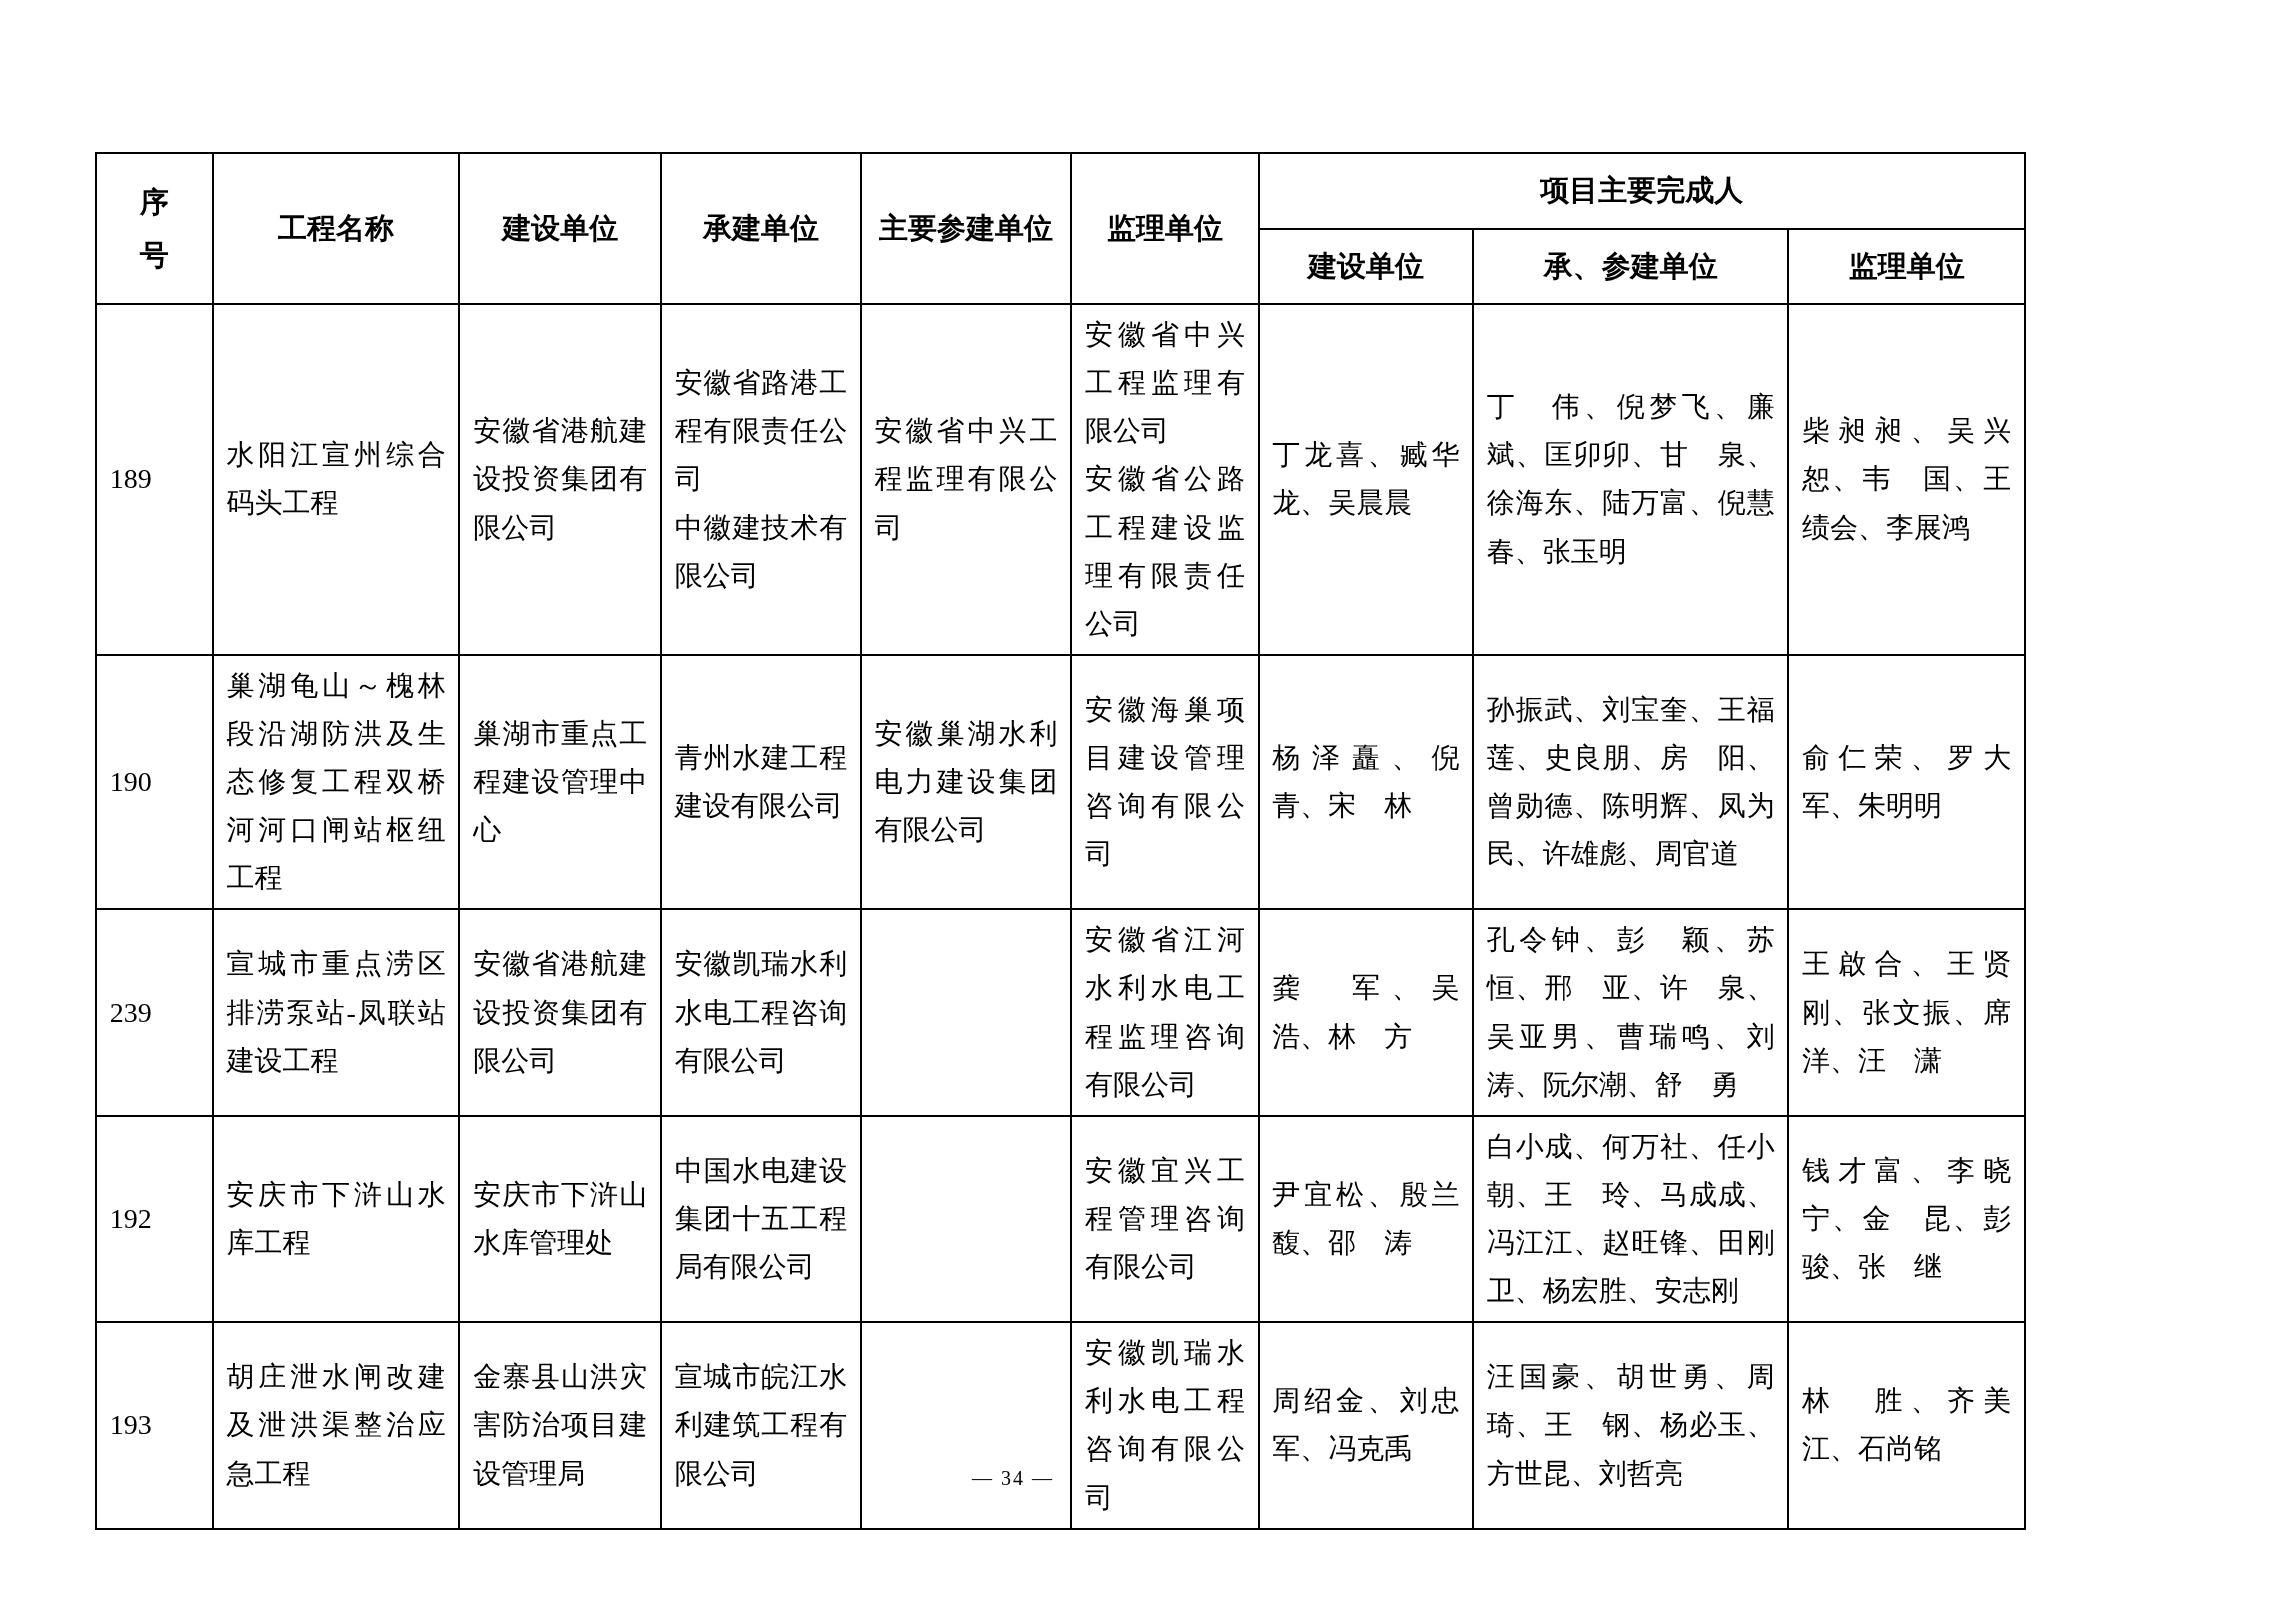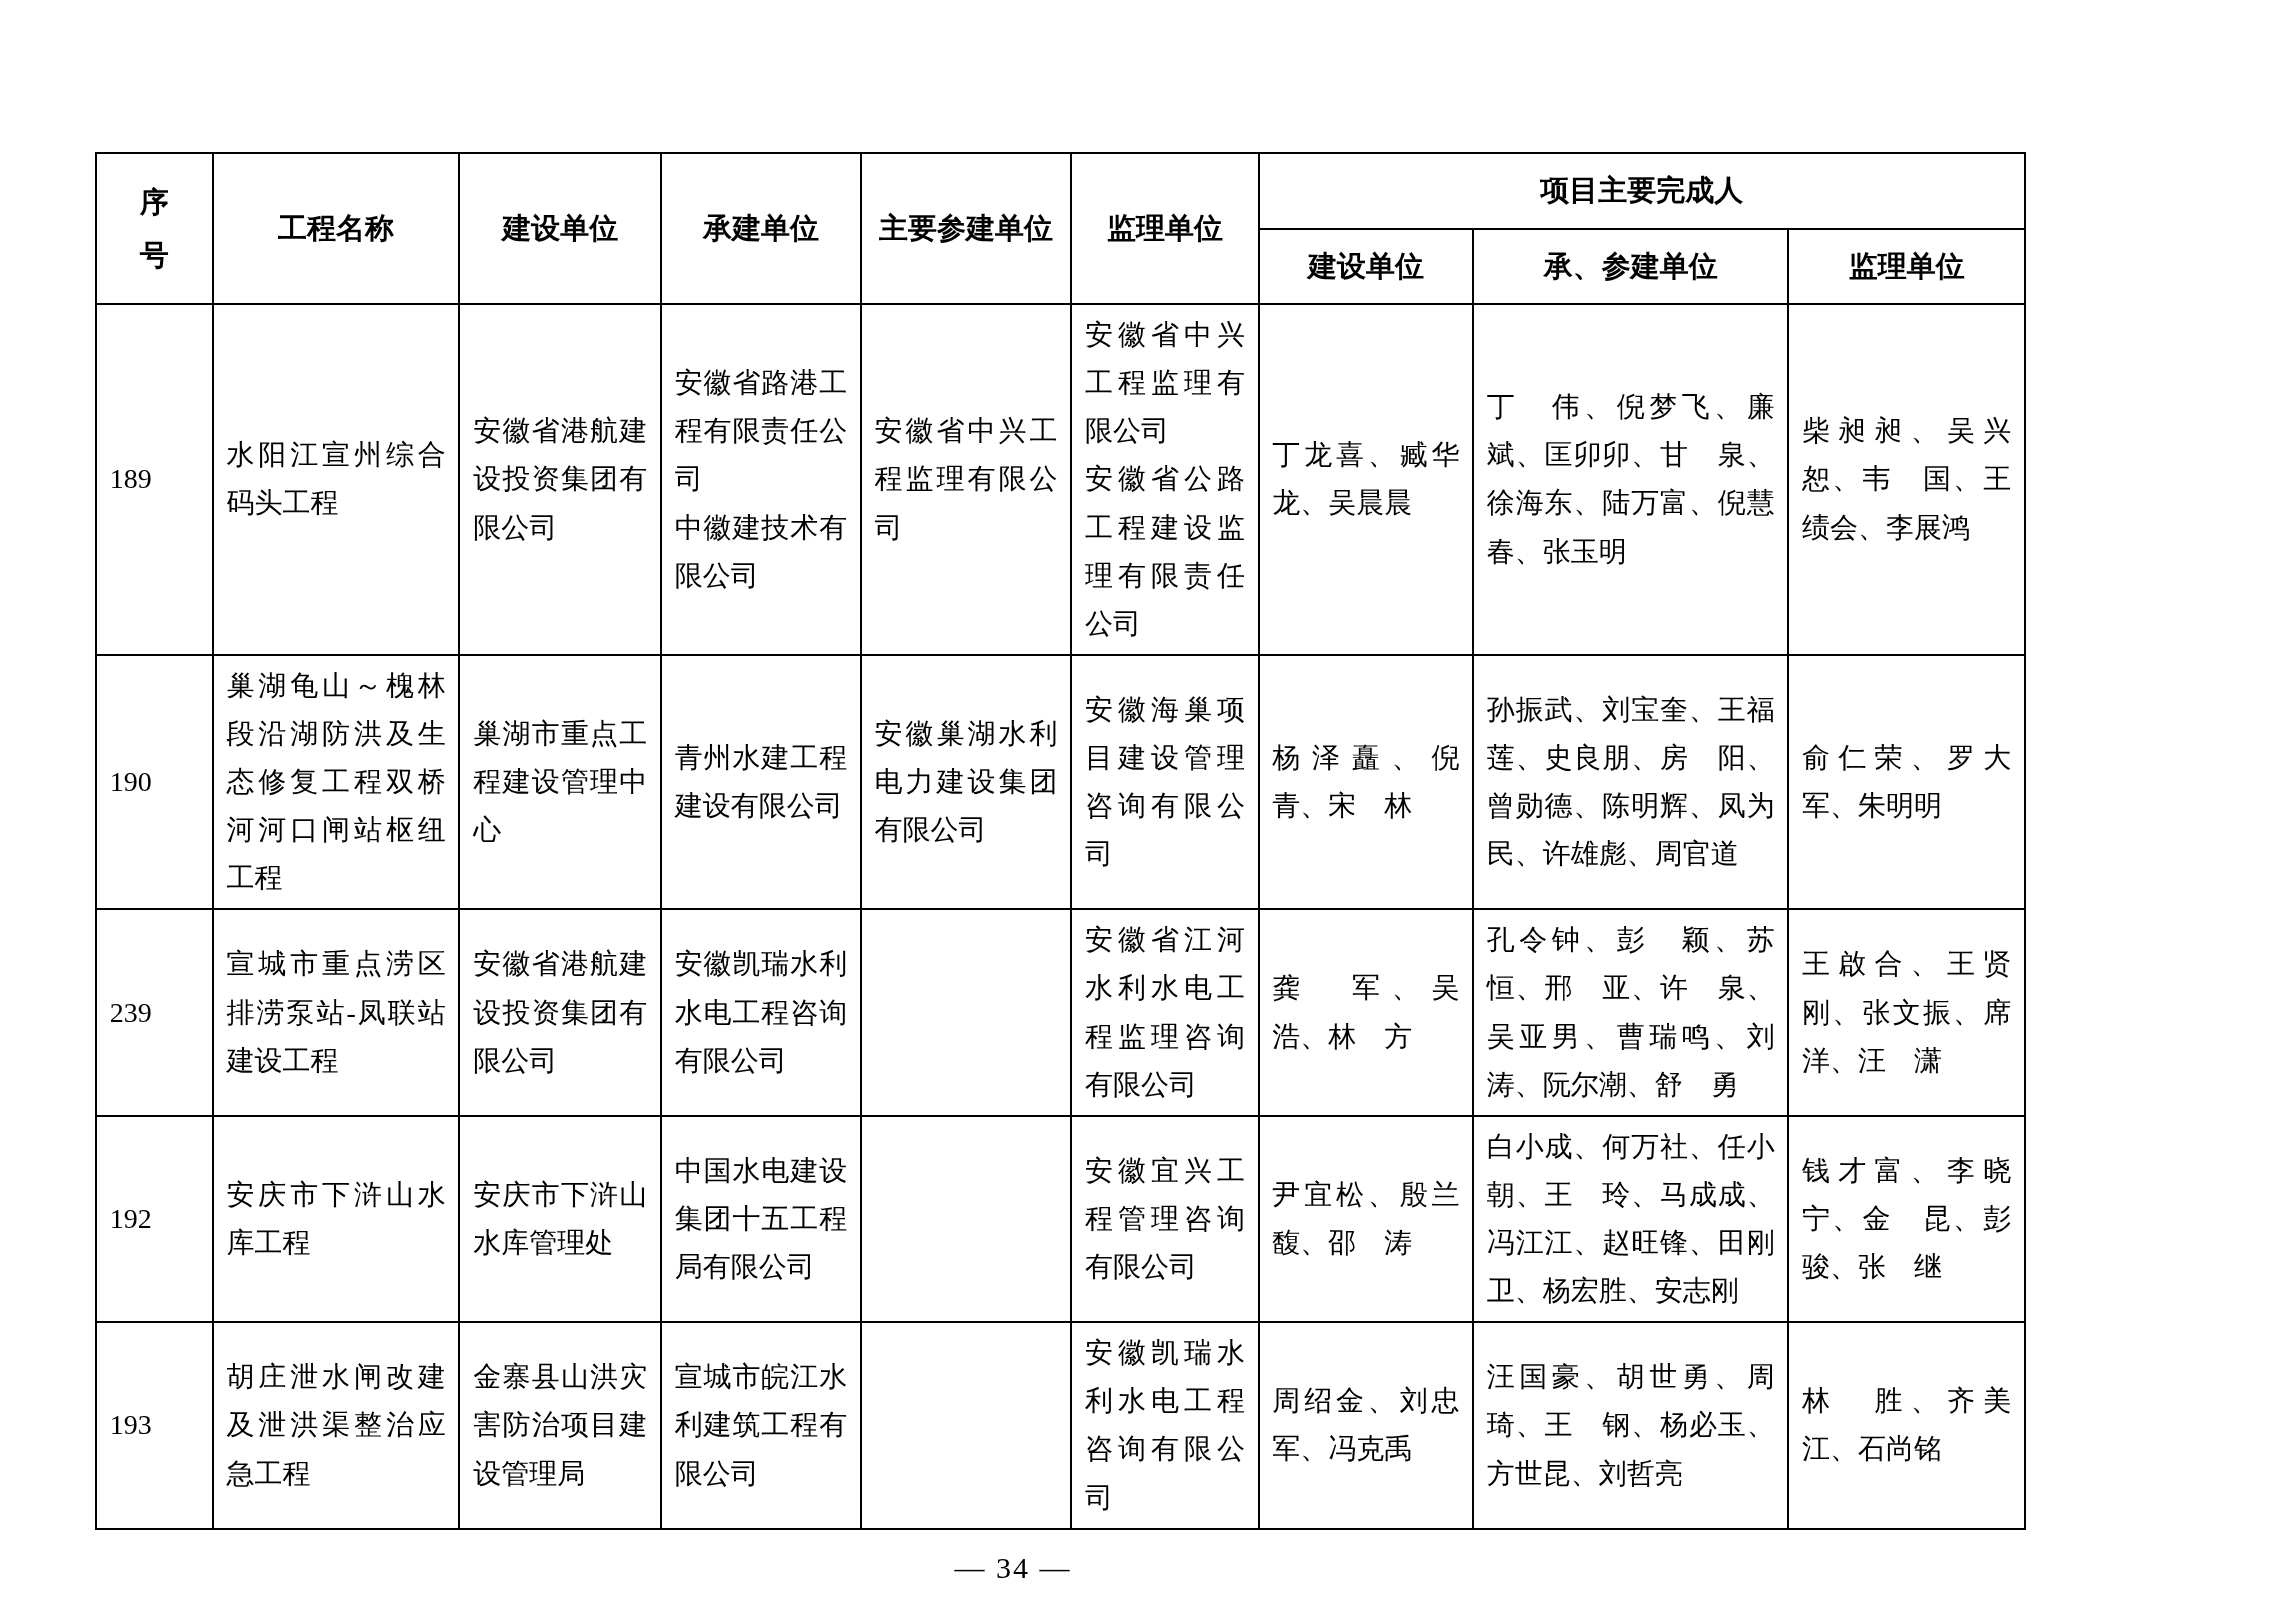--- a/index.html
+++ b/index.html
@@ -32,24 +32,24 @@
     text-align:center;
     font-size:29px;
     padding:3.9px 5.9px;
   }
   table.main td { text-align:justify; }
   td.seq { text-align:center; padding:3.9px 2px;margin-left:30px; }
   .twoline { display:inline-block; width:1.15em; line-height:1.8; }
   .company { display:block; }
   .footer {
     position:absolute;
-    left:0; top:1551px;
+    left:0; top:1467px;
     width:100%;
     text-align:center;
-    font-size:30px;
+    font-size:20px;
     letter-spacing:2px;
   }
 </style>
 </head>
 <body>
 
 <div class="page">
 
   <table class="main">
     <colgroup>

